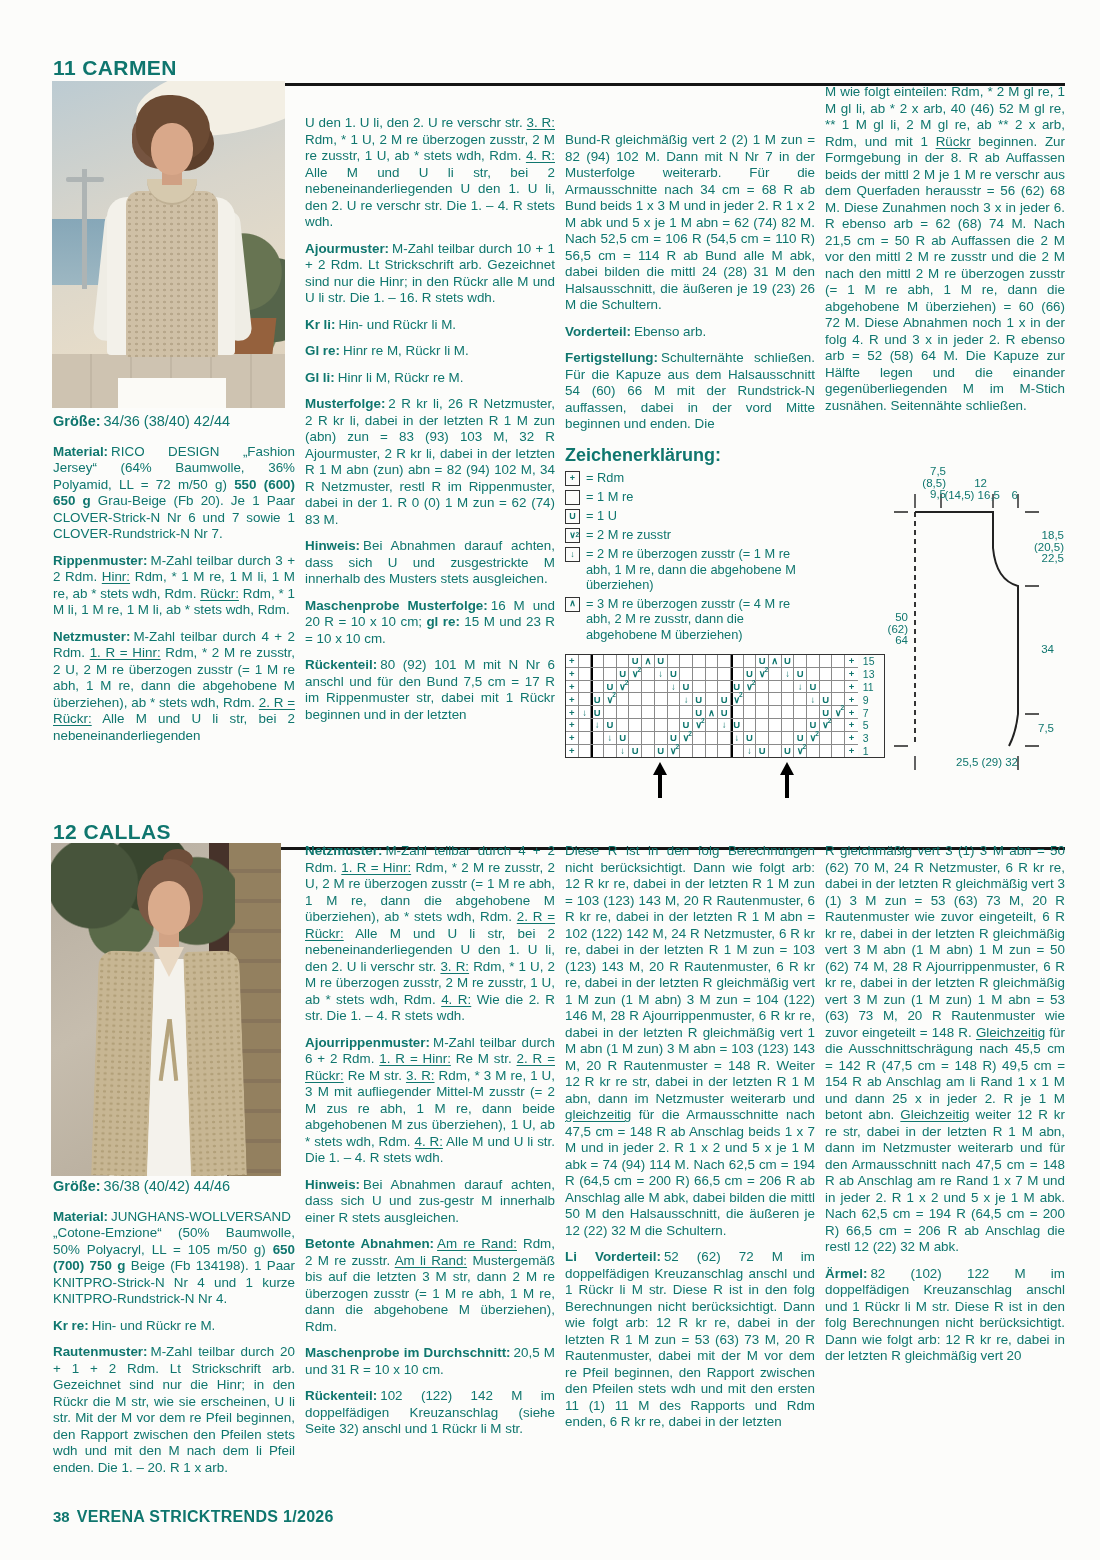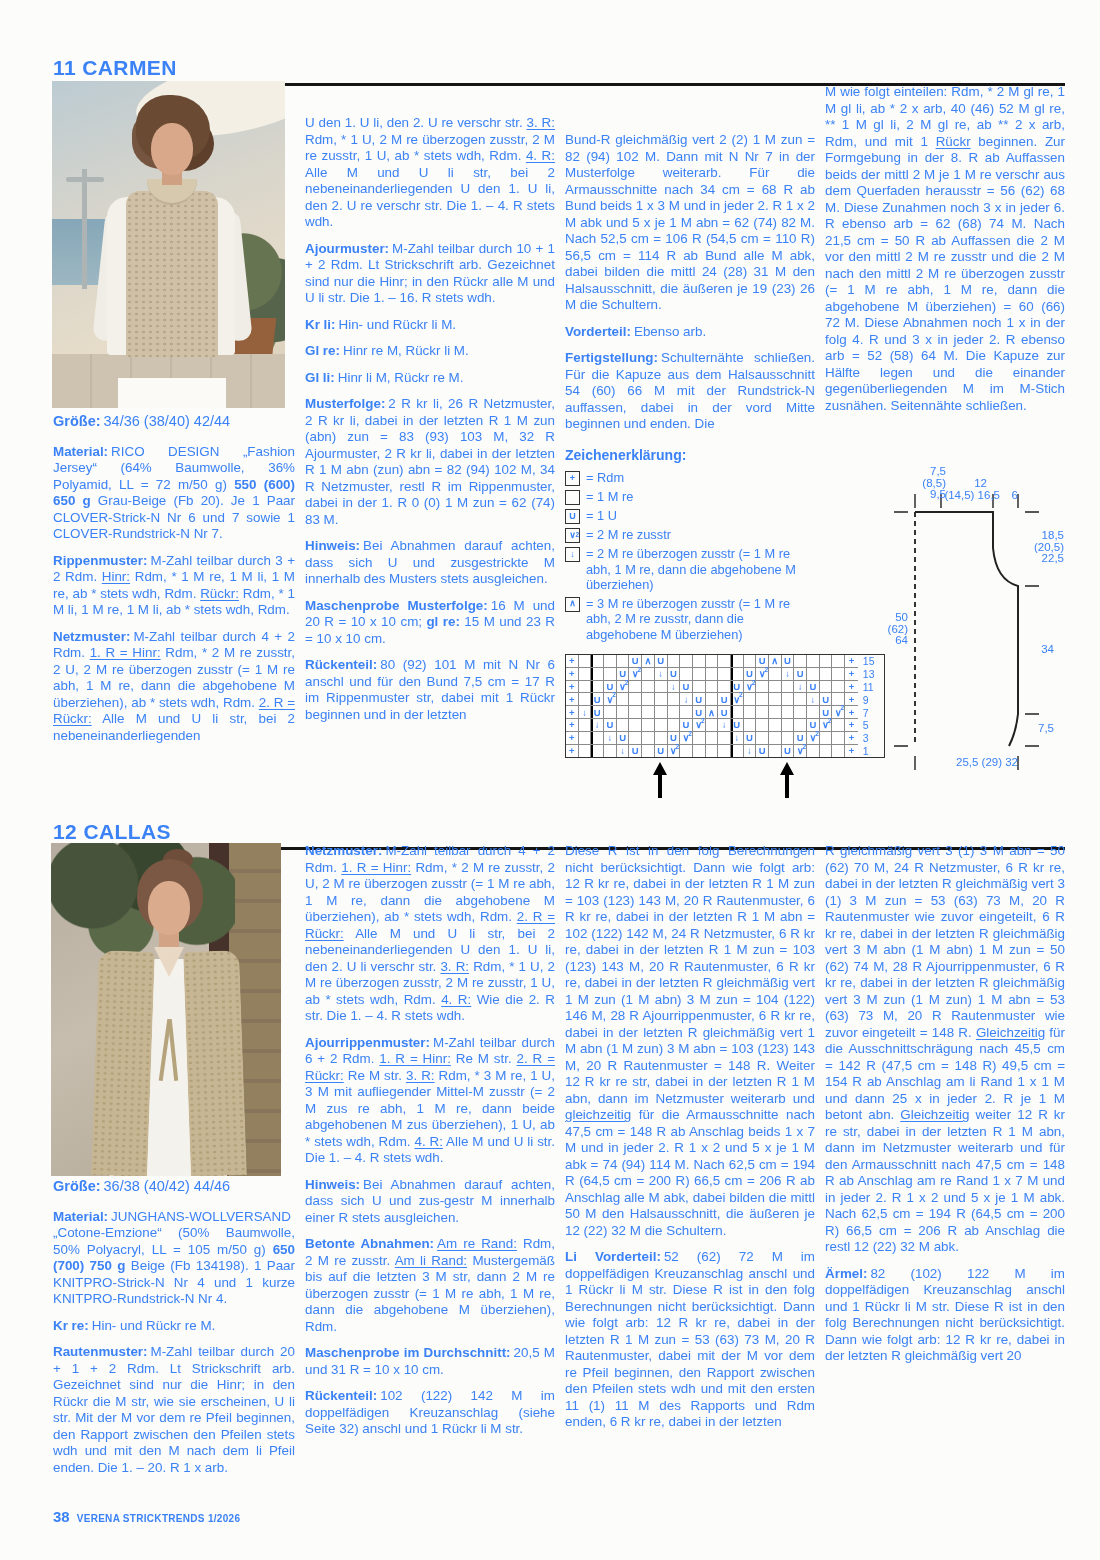--- a/index.html
+++ b/index.html
@@ -1,17 +1,17 @@
 <!DOCTYPE html>
 <html><head>
 <meta charset="utf-8">
 <style>
   html,body{margin:0;padding:0;background:#e8e8e8;}
   .page{position:relative;width:1100px;height:1560px;background:#fcfcfa;overflow:hidden;
-        font-family:"Liberation Sans",sans-serif;color:#3b82f6;}
+        font-family:"Liberation Sans",sans-serif;color:#0f766e;}
   .sec-title{position:absolute;left:53px;width:1012px;font-size:21px;font-weight:bold;
              letter-spacing:.4px;border-bottom:3px solid #151515;padding-bottom:3px;}
   .col{position:absolute;font-size:13.4px;line-height:16.5px;text-align:justify;overflow:hidden;}
   .para{margin:0 0 10px 0;}
   .lead{font-weight:bold;}
   .lead:not(:empty){margin-right:3px;}
   .caption{font-size:14.5px;margin:0 0 14px 0;text-align:left;}
   .caption .lead{font-weight:bold;}
   u{text-underline-offset:2px;}
 
@@ -49,21 +49,21 @@
   .ph2 .dress{left:58px;top:116px;width:118px;height:217px;background:#f4f2ec;border-radius:16px 16px 0 0;}
   .ph2 .vneck{left:103px;top:104px;width:30px;height:30px;background:#e9d9c4;clip-path:polygon(0 0,100% 0,50% 100%);}
   .ph2 .cardL{left:44px;top:108px;width:56px;height:225px;background:#c7b693;border-radius:16px 6px 0 0;
               background-image:radial-gradient(circle,#b2a079 1.2px,transparent 1.6px);background-size:7px 6px;transform:rotate(2deg);}
   .ph2 .cardR{left:136px;top:108px;width:56px;height:225px;background:#c7b693;border-radius:6px 16px 0 0;
               background-image:radial-gradient(circle,#b2a079 1.2px,transparent 1.6px);background-size:7px 6px;transform:rotate(-2deg);}
   .ph2 .tie1{left:112px;top:176px;width:4px;height:62px;background:#b5a37c;transform:rotate(8deg);}
   .ph2 .tie2{left:120px;top:176px;width:4px;height:62px;background:#b5a37c;transform:rotate(-6deg);}
 
   
-  .legend-title{font-weight:bold;font-size:14px;margin:14px 0 7px 0;text-align:left;}
+  .legend-title{font-weight:bold;font-size:18px;margin:14px 0 7px 0;text-align:left;}
   .legend-item{display:flex;margin-bottom:3px;font-size:12.8px;line-height:15.6px;text-align:left;}
   .lbox{flex:0 0 13px;width:13px;height:13px;border:1px solid #333;margin:1px 6px 0 0;position:relative;
         display:flex;align-items:center;justify-content:center;font-size:9px;font-weight:bold;}
   .lbox i,.ccell i{position:absolute;top:-2px;right:0;font-size:6.5px;font-style:normal;font-weight:bold;}
 
   
   .chart{position:absolute;left:565px;top:654px;width:330px;height:150px;}
   .chart-grid{display:inline-block;border:1px solid #333;}
   .chart-row{display:flex;}
   .ccell{width:12.7px;height:12.8px;box-sizing:border-box;border-right:1px solid #8a8a8a;border-bottom:1px solid #8a8a8a;
@@ -76,21 +76,21 @@
            border-bottom:13px solid #000;}
   .uparrow::after{content:"";position:absolute;left:-2px;top:12px;width:4px;height:24px;background:#000;}
 
   
   .schem{position:absolute;left:858px;top:460px;width:212px;height:330px;font-size:11.5px;}
   .schem svg{position:absolute;left:0;top:0;}
   .slabel{position:absolute;text-align:right;line-height:11.5px;}
 
   .footer{position:absolute;left:53px;top:1508px;display:flex;align-items:baseline;}
   .pagenum{font-size:15px;font-weight:bold;margin-right:7px;}
-  .brand{font-size:10px;font-weight:bold;letter-spacing:.3px;}
+  .brand{font-size:16px;font-weight:bold;letter-spacing:.3px;}
 </style>
 </head>
 <body>
 
 <div class="page">
 
   <h1 class="sec-title" style="top:42px;">11 CARMEN</h1>
 
   <div class="photo ph1">
     <div class="parasol"></div>
@@ -151,21 +151,21 @@
     <div class="legend-item">
         <span class="lbox">∨<i>2</i></span>
         <span>= 2 M re zusstr</span>
       </div>
     <div class="legend-item">
         <span class="lbox">↓</span>
         <span>= 2 M re überzogen zusstr (= 1 M re abh, 1 M re, dann die abgehobene M überziehen)</span>
       </div>
     <div class="legend-item">
         <span class="lbox">∧</span>
-        <span>= 3 M re überzogen zusstr (= 1 M re abh, 2 M re zusstr, dann die abgehobene M überziehen)</span>
+        <span>= 3 M re überzogen zusstr (= 4 M re abh, 2 M re zusstr, dann die abgehobene M überziehen)</span>
       </div>
   </div>
 
   <div class="chart" id="chart-wrap">
     <div class="chart-grid" id="chart-grid"><div class="chart-row">
           <div class="ccell">+</div>
           <div class="ccell"></div>
           <div class="ccell rep"></div>
           <div class="ccell"></div>
           <div class="ccell"></div>

